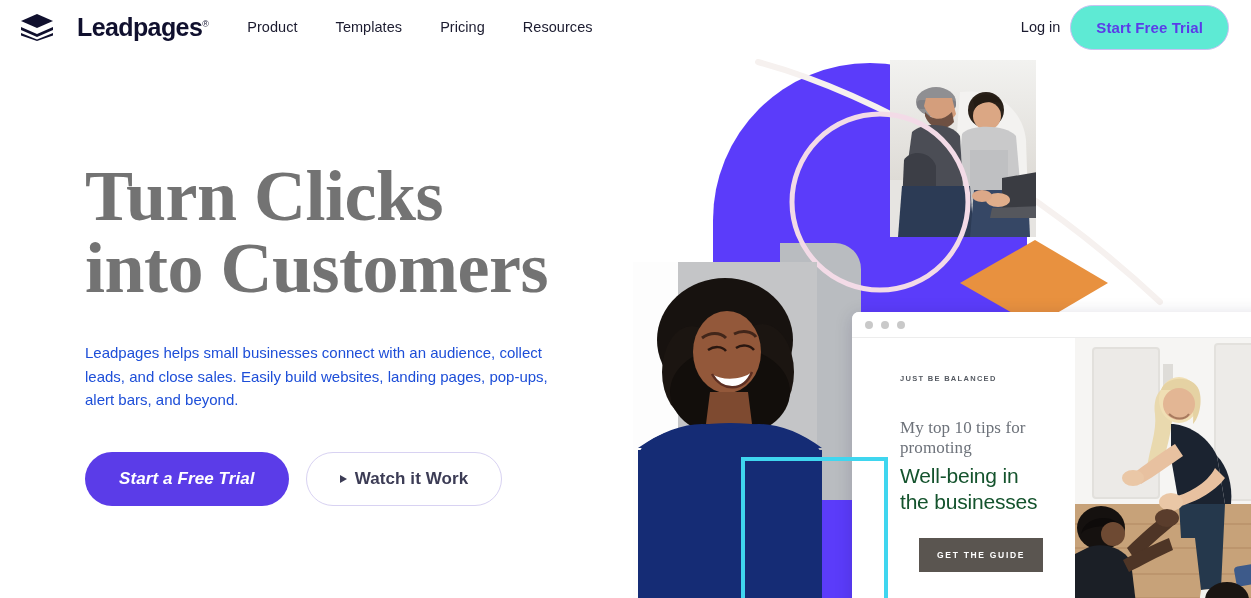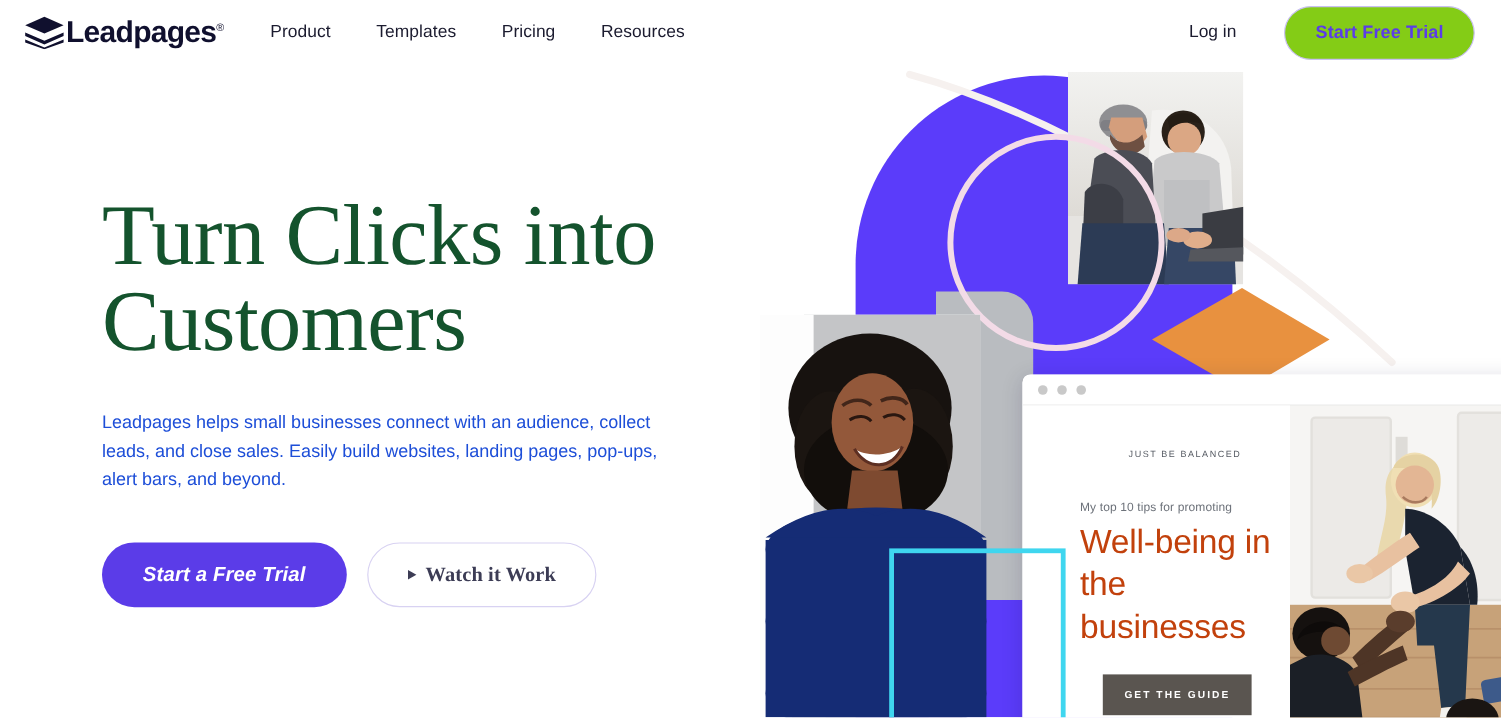--- a/index.html
+++ b/index.html
@@ -14,64 +14,64 @@
   
   .header {
     position: absolute; top: 0; left: 0;
     width: 1251px; height: 54px;
     display: flex; align-items: center;
     z-index: 60;
   }
   .logo-wrap {
     display: flex; align-items: center;
     margin-left: 20px;
-    gap: 1px;
+    gap: 23px;
   }
   .logo-mark { width: 34px; height: 28px; display: block; }
   .logo-text {
     font-family: "Liberation Sans", sans-serif;
     font-size: 25px; font-weight: 700; letter-spacing: -0.6px;
     color: #10102e;
     position: relative;
     line-height: 1;
   }
   .logo-tm { font-size: 9px; vertical-align: super; font-weight: 400; }
 
   .nav { display: flex; align-items: center; gap: 38px; margin-left: 39px; }
   .nav-link {
     font-size: 14.5px; color: #1b1b2f; text-decoration: none;
     letter-spacing: 0.05px; cursor: pointer; white-space: nowrap;
   }
 
   .header-right {
-    margin-left: auto; display: flex; align-items: center; gap: 40px;
+    margin-left: auto; display: flex; align-items: center; gap: 10px;
     margin-right: 22px;
   }
   .login-link { font-size: 14.5px; color: #1b1b2f; text-decoration: none; cursor: pointer; }
   .trial-btn {
     border: 1.6px solid #c9c0f2;
     border-radius: 26px;
     padding: 13px 25px;
     font-size: 15px; font-weight: 700;
     color: #5b3ce8;
-    background: #84cc16;
+    background: #5eead4;
     cursor: pointer;
     white-space: nowrap;
     letter-spacing: 0.1px;
   }
 
   
   .hero-copy { position: absolute; left: 85px; top: 160px; width: 520px; z-index: 40; }
   .headline {
     font-family: "Liberation Serif", serif;
     font-size: 72px;
     line-height: 1.0;
     letter-spacing: -0.5px;
-    color: #14532d;
-    font-weight: 400;
+    color: #737373;
+    font-weight: 700;
     width: 470px;
   }
   .subcopy {
     margin-top: 37px;
     font-size: 15px;
     line-height: 1.58;
     color: #1d4ed8;
     width: 490px;
   }
   .cta-row { margin-top: 40px; display: flex; align-items: center; gap: 17px; }
@@ -81,21 +81,21 @@
     padding: 17px 34px;
     font-size: 17px; font-weight: 700;
     cursor: pointer; letter-spacing: 0.1px; font-style: italic;
   }
   .btn-secondary {
     background: #fff; color: #3c3c55;
     border: 1.6px solid #d8d2f2; border-radius: 30px;
     padding: 16px 33px;
     font-size: 17px; font-weight: 700;
     cursor: pointer; letter-spacing: 0.1px;
-    display: flex; align-items: center; gap: 8px; font-family: Liberation Serif, serif;
+    display: flex; align-items: center; gap: 8px;
   }
   .play-tri {
     width: 0; height: 0;
     border-left: 7px solid #3c3c55;
     border-top: 4.5px solid transparent;
     border-bottom: 4.5px solid transparent;
   }
 
   
   .art { position: absolute; left: 630px; top: 0; width: 621px; height: 598px; overflow: hidden; z-index: 10; }
@@ -114,28 +114,27 @@
   .browser-bar {
     height: 26px; background: #fff;
     display: flex; align-items: center; gap: 8px;
     padding-left: 13px;
     border-bottom: 1px solid #ededed;
   }
   .dot { width: 8px; height: 8px; border-radius: 50%; background: #c9c9c9; }
   .browser-body { display: flex; height: 274px; }
   .browser-left { width: 223px; padding: 36px 0 0 48px; background: #fff; }
   .eyebrow {
-    font-size: 7.5px; font-weight: 400; letter-spacing: 1.3px;
+    font-size: 7.5px; font-weight: 700; letter-spacing: 1.3px;
     color: #555a62;
-    text-align: center;
-  }
-  .kicker { margin-top: 35px; font-size: 10px; color: #6d727a; letter-spacing: 0.1px; }
+  }
+  .kicker { margin-top: 35px; font-size: 17px; color: #6d727a; letter-spacing: 0.1px; font-family: Liberation Serif, serif; }
   .lp-head {
     margin-top: 5px;
-    font-size: 28px; line-height: 1.26; color: #c2410c; font-weight: 400;
+    font-size: 21px; line-height: 1.26; color: #14532d; font-weight: 400;
     letter-spacing: -0.2px;
   }
   .guide-btn {
     margin-top: 22px;
     display: inline-block;
     background: #5a5550; color: #fff;
     font-size: 8.5px; font-weight: 700; letter-spacing: 1.7px;
     padding: 12px 18px;
     border: none; cursor: pointer; margin-left: 19px;
   }

